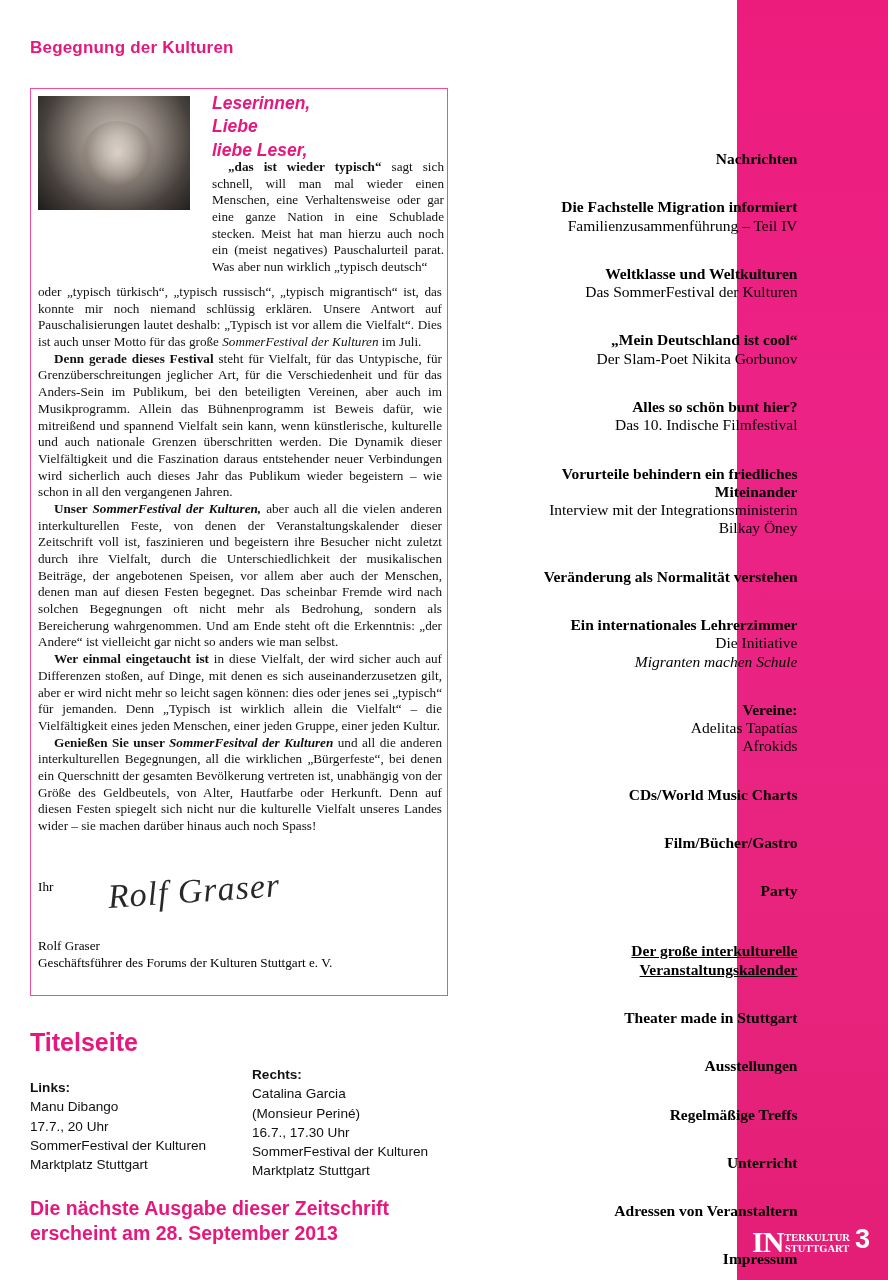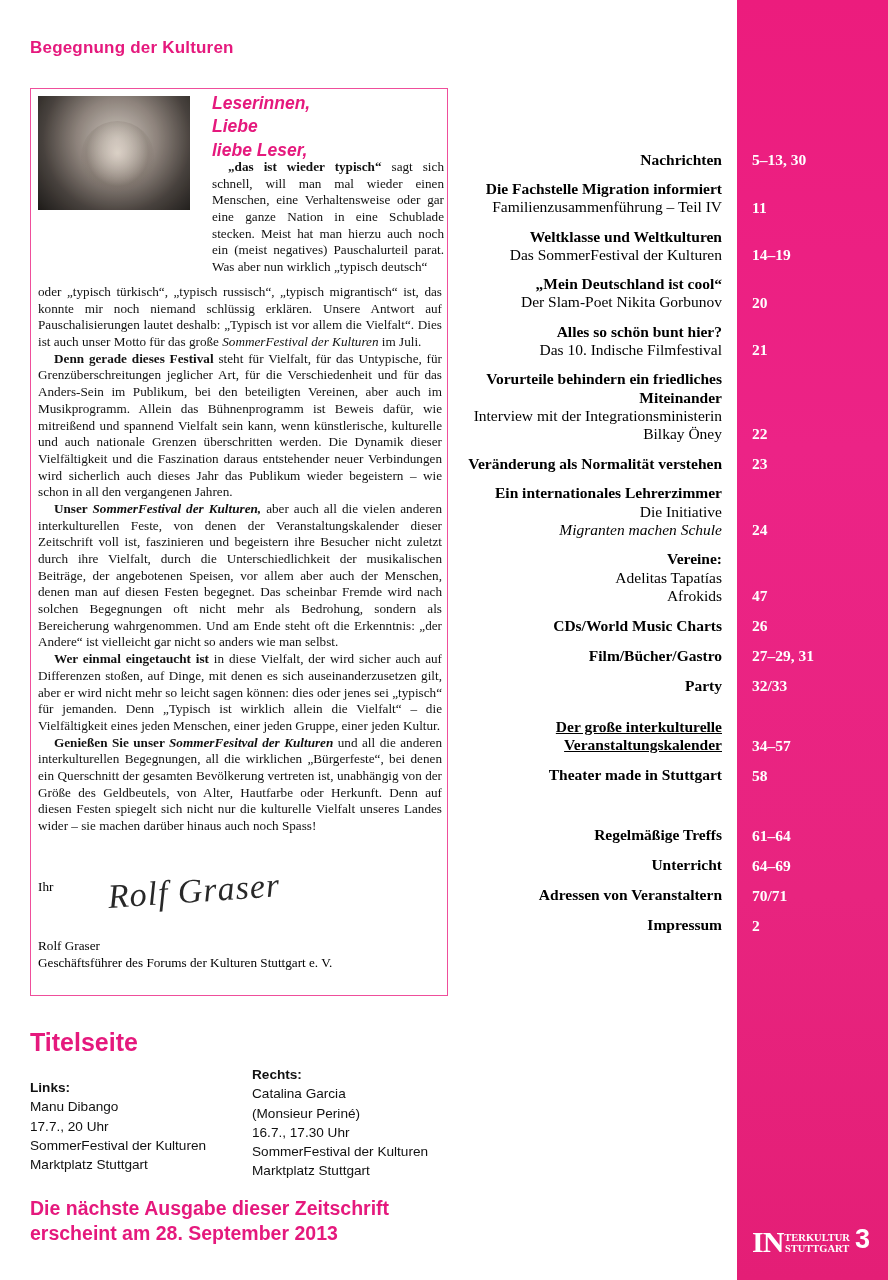--- a/index.html
+++ b/index.html
@@ -28,22 +28,23 @@
     background: linear-gradient(180deg, #ec1c7d 0%, #ec2386 35%, #e8247f 70%, #e41e76 100%);
   }
   .toc-wrap {
     position: absolute;
     left: 455px;
     top: 150px;
     width: 433px;
   }
   .toc-row {
     display: flex;
-    align-items: flex-end;
+    align-items: center;
     margin-bottom: 11px;
+    flex-direction: column;
   }
   .toc-text {
     width: 282px;
     text-align: right;
     padding-right: 15px;
     box-sizing: border-box;
     font-size: 15.5px;
     line-height: 1.18;
     color: #000;
   }
@@ -421,20 +422,23 @@
         </div>
         <div class="toc-pages">34–57</div>
       </div>
       <div class="toc-row">
         <div class="toc-text">
           <span class="ttl">Theater made in Stuttgart</span>
         </div>
         <div class="toc-pages">58</div>
       </div>
       <div class="toc-row">
+        <div class="toc-text">
+          <span class="ttl">Ausstellungen</span>
+        </div>
         <div class="toc-pages">59–61</div>
       </div>
       <div class="toc-row">
         <div class="toc-text">
           <span class="ttl">Regelmäßige Treffs</span>
         </div>
         <div class="toc-pages">61–64</div>
       </div>
       <div class="toc-row">
         <div class="toc-text">

